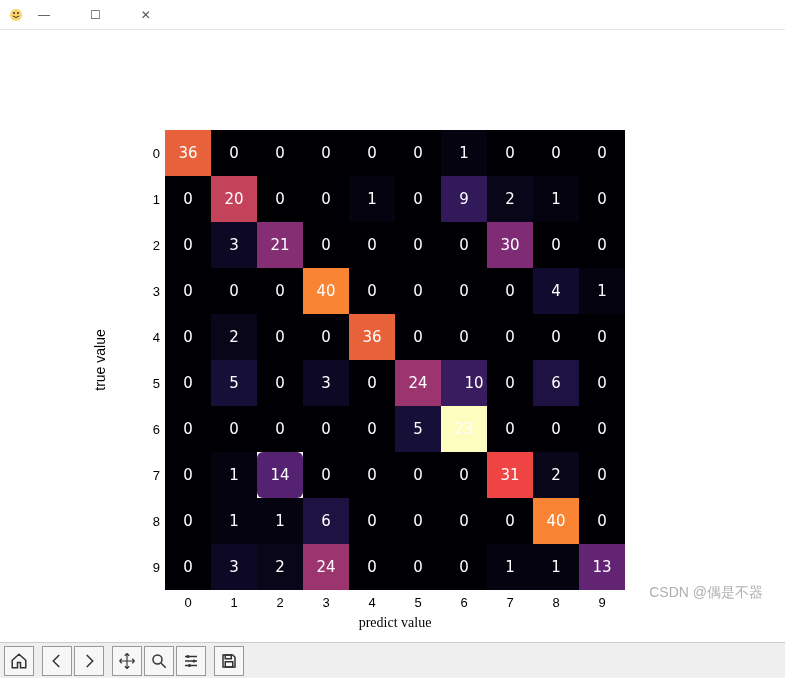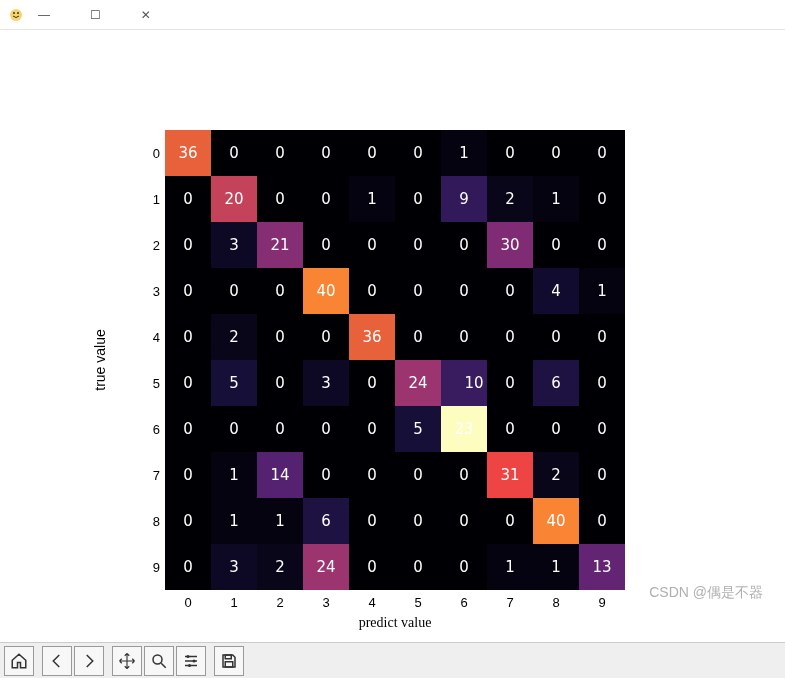--- a/index.html
+++ b/index.html
@@ -222,21 +222,21 @@
         <div class="cell" style="background: rgb(0, 0, 4);">0</div>
         <div class="cell" style="background: rgb(0, 0, 4);">0</div>
         <div class="cell" style="background: rgb(0, 0, 4);">0</div>
         <div class="cell" style="background: rgb(22, 15, 56);">5</div>
         <div class="cell" style="background: rgb(252, 253, 191);">23</div>
         <div class="cell" style="background: rgb(0, 0, 4);">0</div>
         <div class="cell" style="background: rgb(0, 0, 4);">0</div>
         <div class="cell" style="background: rgb(0, 0, 4);">0</div>
         <div class="cell" style="background: rgb(0, 0, 4);">0</div>
         <div class="cell" style="background: rgb(4, 3, 15);">1</div>
-        <div class="cell" style="background: rgb(85, 34, 113);">14</div>
+        <div class="cell" style="background: rgb(85, 34, 113); border-radius: 6px;">14</div>
         <div class="cell" style="background: rgb(0, 0, 4);">0</div>
         <div class="cell" style="background: rgb(0, 0, 4);">0</div>
         <div class="cell" style="background: rgb(0, 0, 4);">0</div>
         <div class="cell" style="background: rgb(0, 0, 4);">0</div>
         <div class="cell" style="background: #ef4444;">31</div>
         <div class="cell" style="background: rgb(9, 6, 25);">2</div>
         <div class="cell" style="background: rgb(0, 0, 4);">0</div>
         <div class="cell" style="background: rgb(0, 0, 4);">0</div>
         <div class="cell" style="background: rgb(4, 3, 15);">1</div>
         <div class="cell" style="background: rgb(4, 3, 15);">1</div>

